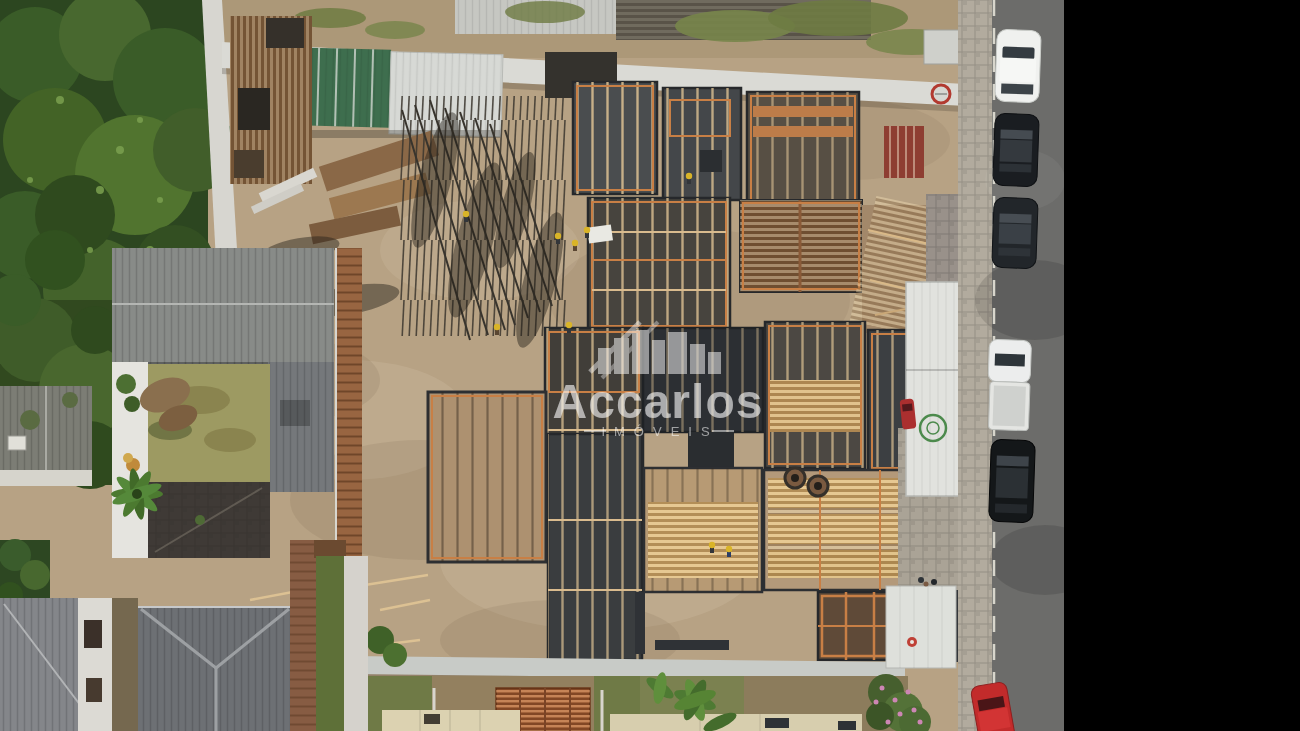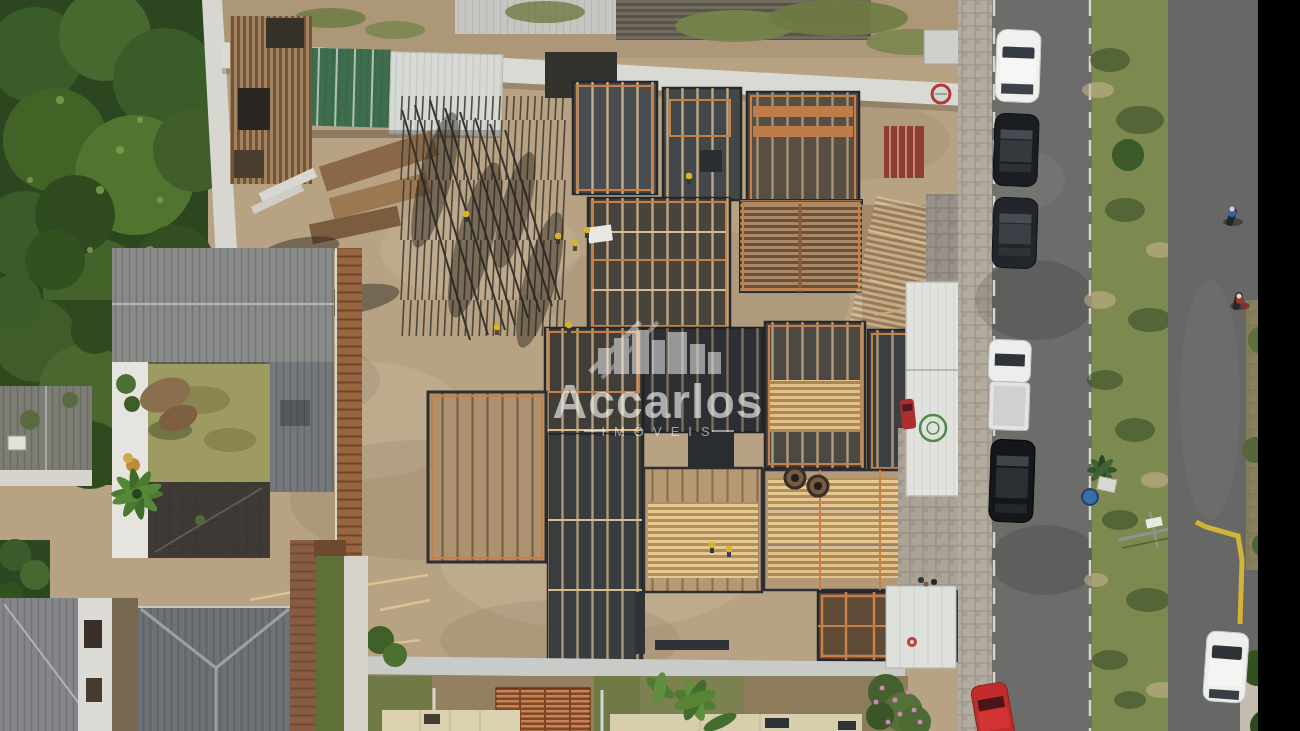--- a/index.html
+++ b/index.html
@@ -1,16 +1,16 @@
 <!DOCTYPE html>
 <html><head>
 <meta charset="utf-8">
 <style>
   html,body{margin:0;padding:0;background:#000;}
-  .stage{width:1258px;height:731px;overflow:hidden;position:relative;
+  .stage{width:1064px;height:731px;overflow:hidden;position:relative;
          font-family:"Liberation Sans", sans-serif;text-align:right;}
   svg{display:block;}
   text{font-family:"Liberation Sans", sans-serif;}
 </style>
 </head>
 <body>
 
 <div class="stage">
 <svg width="1300" height="731" viewBox="0 0 1300 731">
 <defs>

